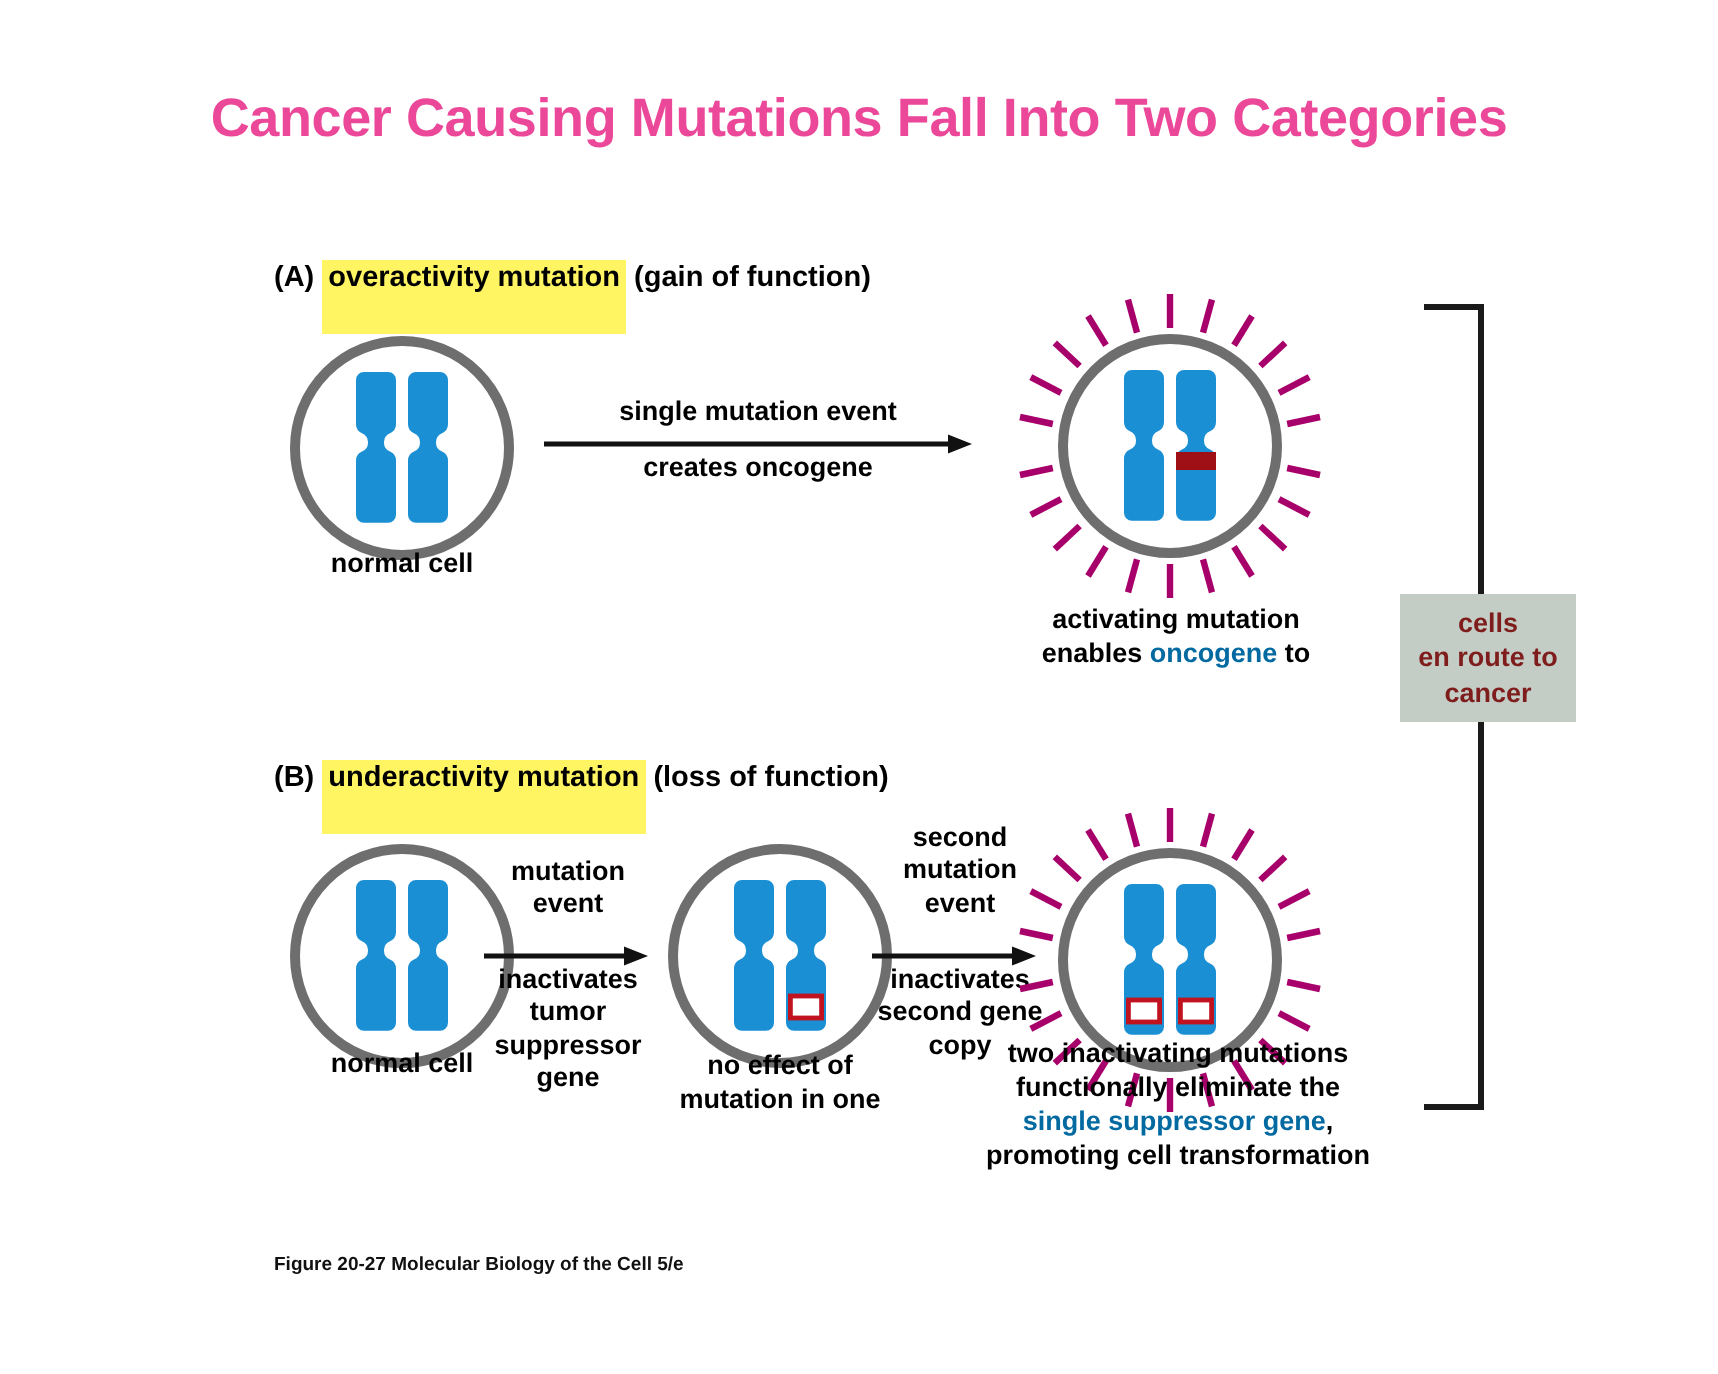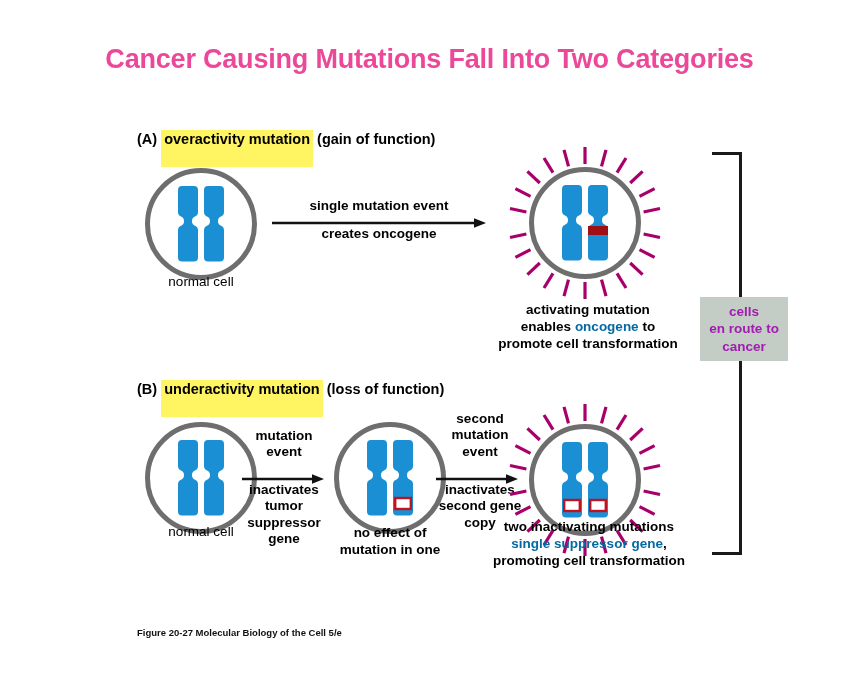--- a/index.html
+++ b/index.html
@@ -61,21 +61,21 @@
     font-size: 13.5px;
     font-weight: bold;
     text-align: center;
     line-height: 1.26;
     color: #000;
   }
   .caption .magenta { color: #0369a1; }
 
   .cell-label {
     font-size: 13.5px;
-    font-weight: normal;
+    font-weight: bold;
     text-align: center;
     white-space: nowrap;
   }
 
   
   .arrow-text {
     font-size: 13.5px;
     font-weight: bold;
     text-align: center;
     line-height: 1.22;
@@ -92,21 +92,21 @@
   }
   #cells-en-route-box {
     background: #c3ccc5;
     display: flex;
     align-items: center;
     justify-content: center;
     text-align: center;
     font-size: 13.5px;
     font-weight: bold;
     line-height: 1.3;
-    color: #a21caf;
+    color: #7f1d1d;
   }
 
   
   #figure-credit {
     font-size: 9.5px;
     font-weight: bold;
     white-space: nowrap;
     color: #111;
   }
 </style>
@@ -178,21 +178,20 @@
         </g>
         <rect x="30" y="43" width="20" height="9" fill="#9e1016"></rect>
       </svg>
     </div>
   </div>
 </div>
 
 <div class="abs caption" style="left:490px; top:301px; width:196px;">
   <div>activating mutation</div>
   <div><span>enables </span><span class="magenta">oncogene</span><span> to</span></div>
-  <div>promote cell transformation</div>
 </div>
 
 <div class="abs panel-header" style="left:137px; top:381px;">
   <span>(B)</span>
   <span class="hl">underactivity mutation</span>
   <span class="plain-label">(loss of function)</span>
 </div>
 
 <div class="abs cell" id="cell-b-normal" style="left:145px; top:422px; width:112px; height:112px;">
   <div class="chromo-pair">
@@ -292,20 +291,21 @@
         </g>
         <rect x="6.2" y="60" width="15.6" height="11" fill="#ffffff" stroke="#c1121f" stroke-width="2.4"></rect>
         <rect x="32.2" y="60" width="15.6" height="11" fill="#ffffff" stroke="#c1121f" stroke-width="2.4"></rect>
       </svg>
     </div>
   </div>
 </div>
 
 <div class="abs caption" style="left:460px; top:518px; width:258px;">
   <div>two inactivating mutations</div>
+  <div>functionally eliminate the</div>
   <div><span class="magenta">single suppressor gene</span><span>,</span></div>
   <div>promoting cell transformation</div>
 </div>
 
 <div class="abs" id="bracket-shape" style="left:712px; top:152px; width:30px; height:403px;"></div>
 <div class="abs" id="cells-en-route-box" style="left:700px; top:297px; width:88px; height:64px;">
   <div>
     <div>cells</div>
     <div>en route to</div>
     <div>cancer</div>

